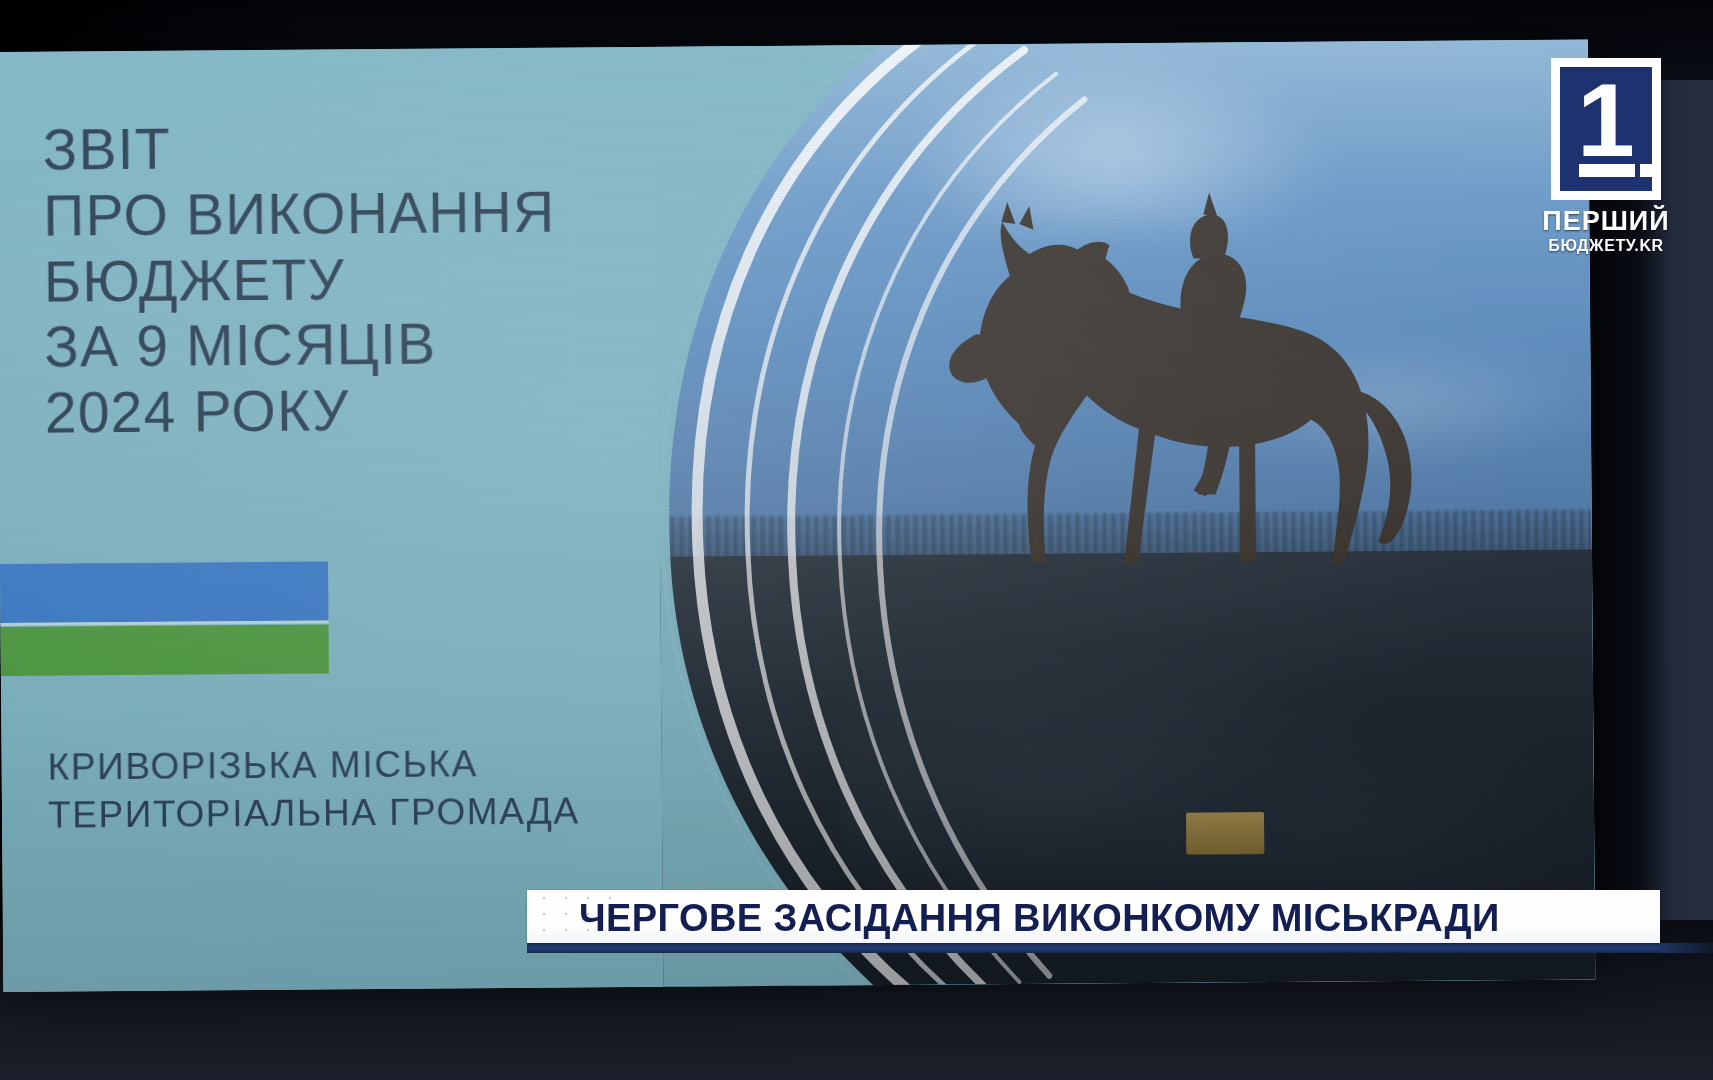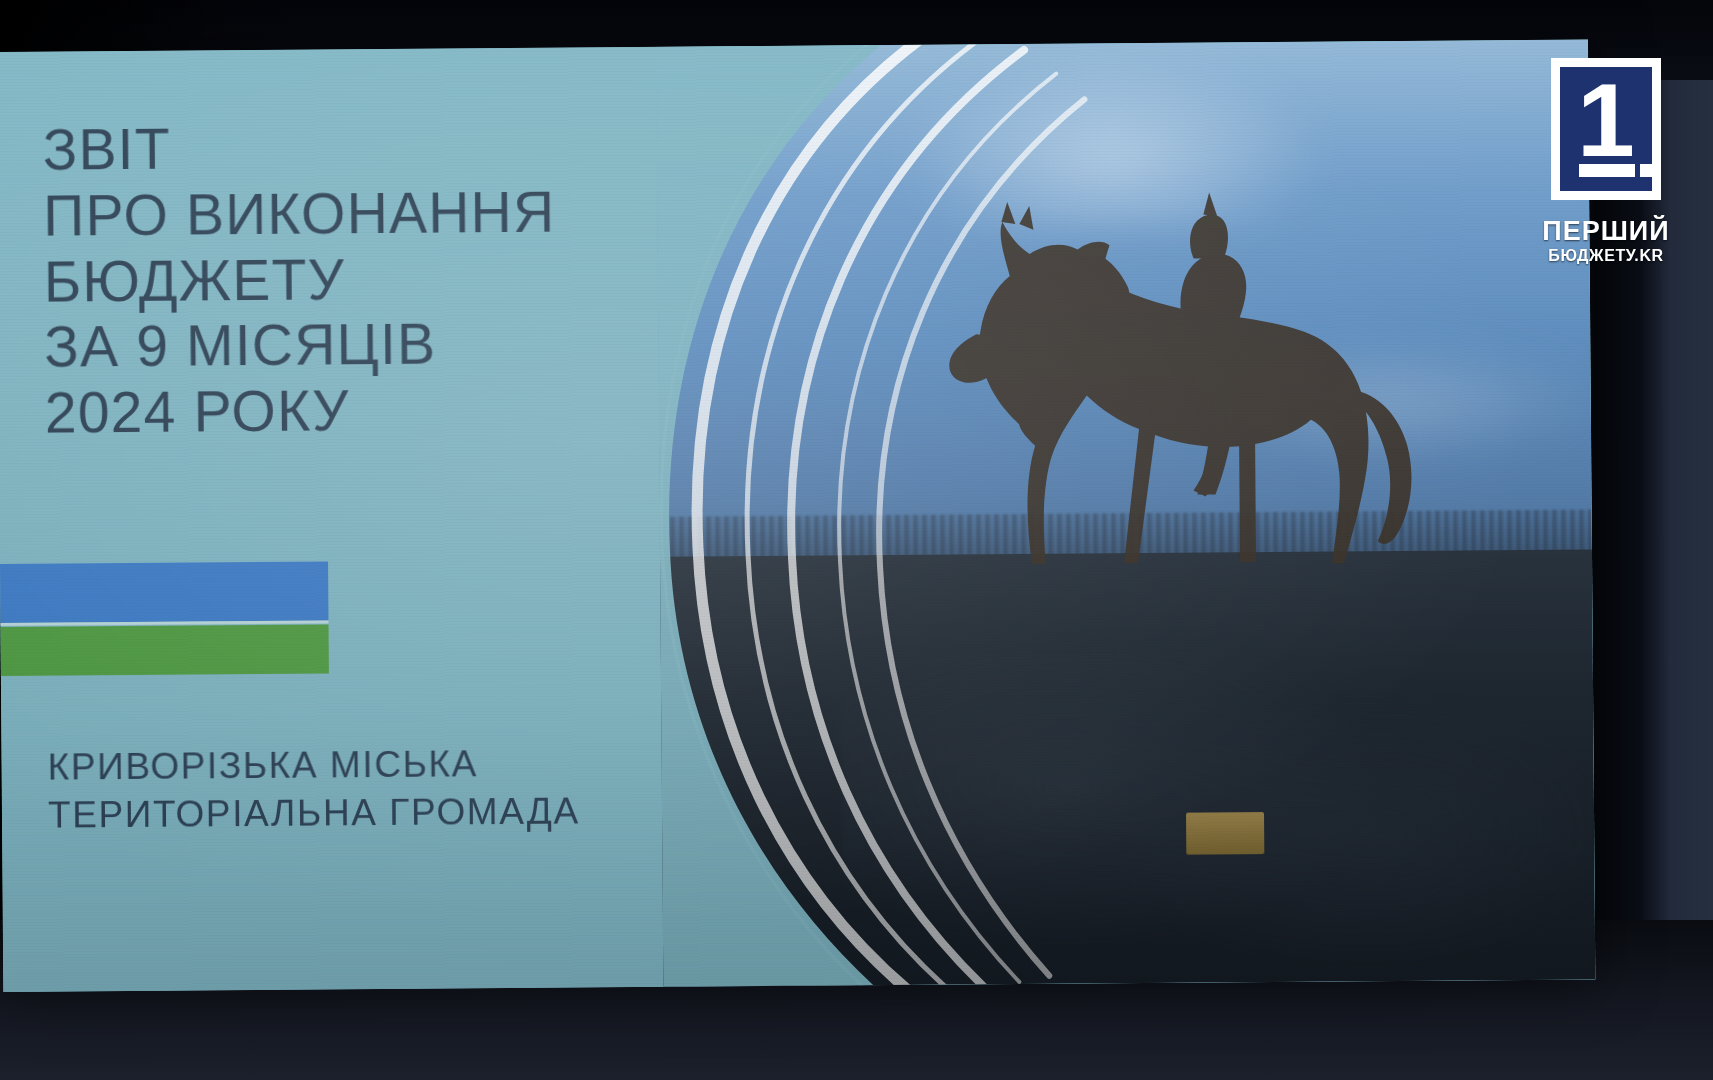--- a/index.html
+++ b/index.html
@@ -283,21 +283,21 @@
   }
   .logo-dot {
     position:absolute; left: 80px; bottom: 14px; width: 13px; height: 13px;
     background: #ffffff;
   }
   .logo-name {
     color: #ffffff;
     font-size: 27px;
     font-weight: bold;
     letter-spacing: 1px;
-    margin-top: 18px;
+    margin-top: 8px;
     line-height: 1;
     text-shadow: 0 1px 2px rgba(0,0,0,.6);
   }
   .logo-sub {
     color: #ffffff;
     font-size: 16px;
     font-weight: bold;
     letter-spacing: .6px;
     margin-top: 3px;
     line-height: 1;
@@ -420,20 +420,28 @@
       </div>
 
       <div class="slide-sub">КРИВОРІЗЬКА МІСЬКА
 ТЕРИТОРІАЛЬНА ГРОМАДА</div>
 
       <div class="screen-light"></div>
       <div class="screen-scan"></div>
     </div>
   </div>
 
+  <div class="banner">
+    <div class="banner-white">
+      <div class="banner-dots"></div>
+      <div class="banner-text">ЧЕРГОВЕ ЗАСІДАННЯ ВИКОНКОМУ МІСЬКРАДИ</div>
+    </div>
+    <div class="banner-bar"></div>
+    <div class="banner-bar-ext"></div>
+  </div>
 
   <div class="logo">
     <div class="logo-box">
       <div class="logo-box-inner">
         <div class="logo-one">1</div>
         <div class="logo-underline"></div>
         <div class="logo-dot"></div>
       </div>
     </div>
     <div class="logo-name">ПЕРШИЙ</div>

